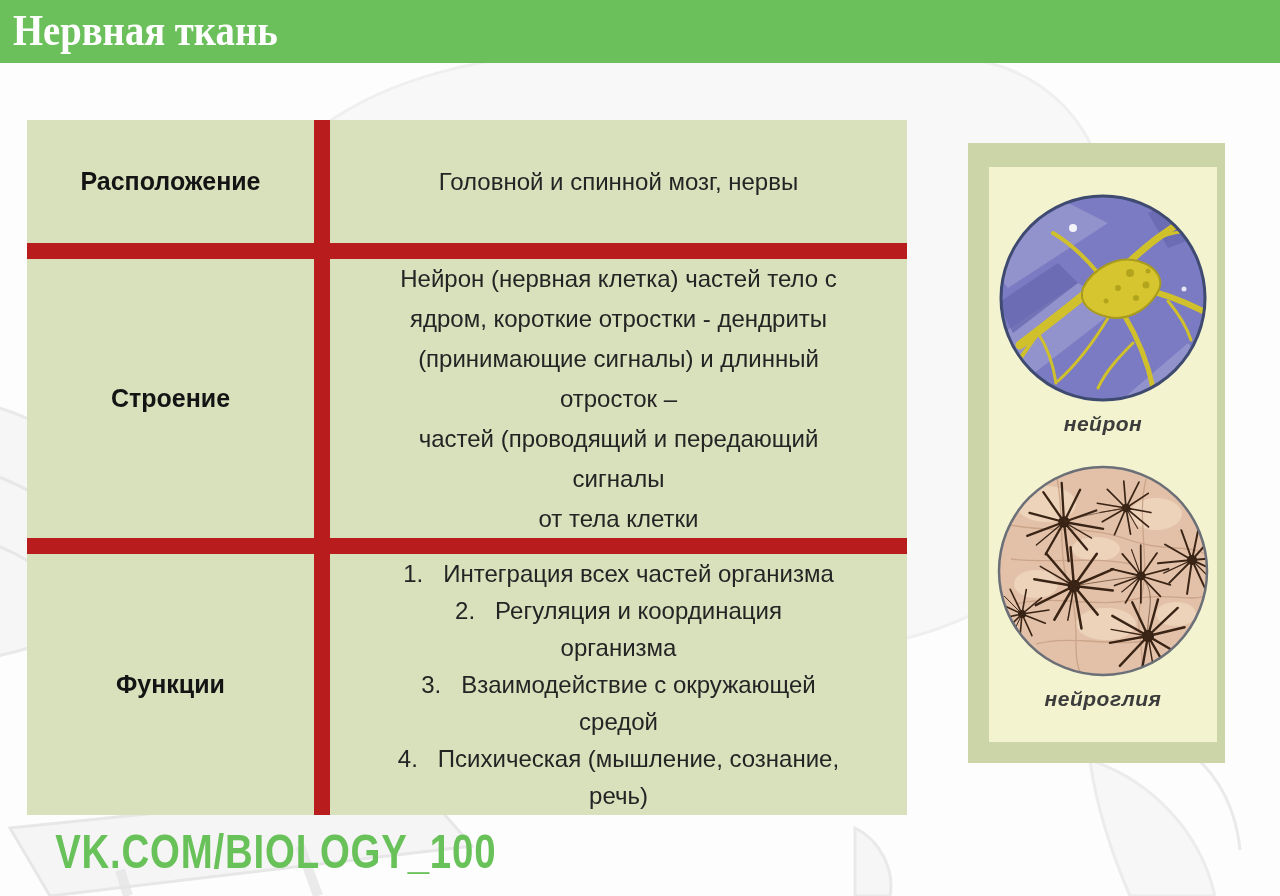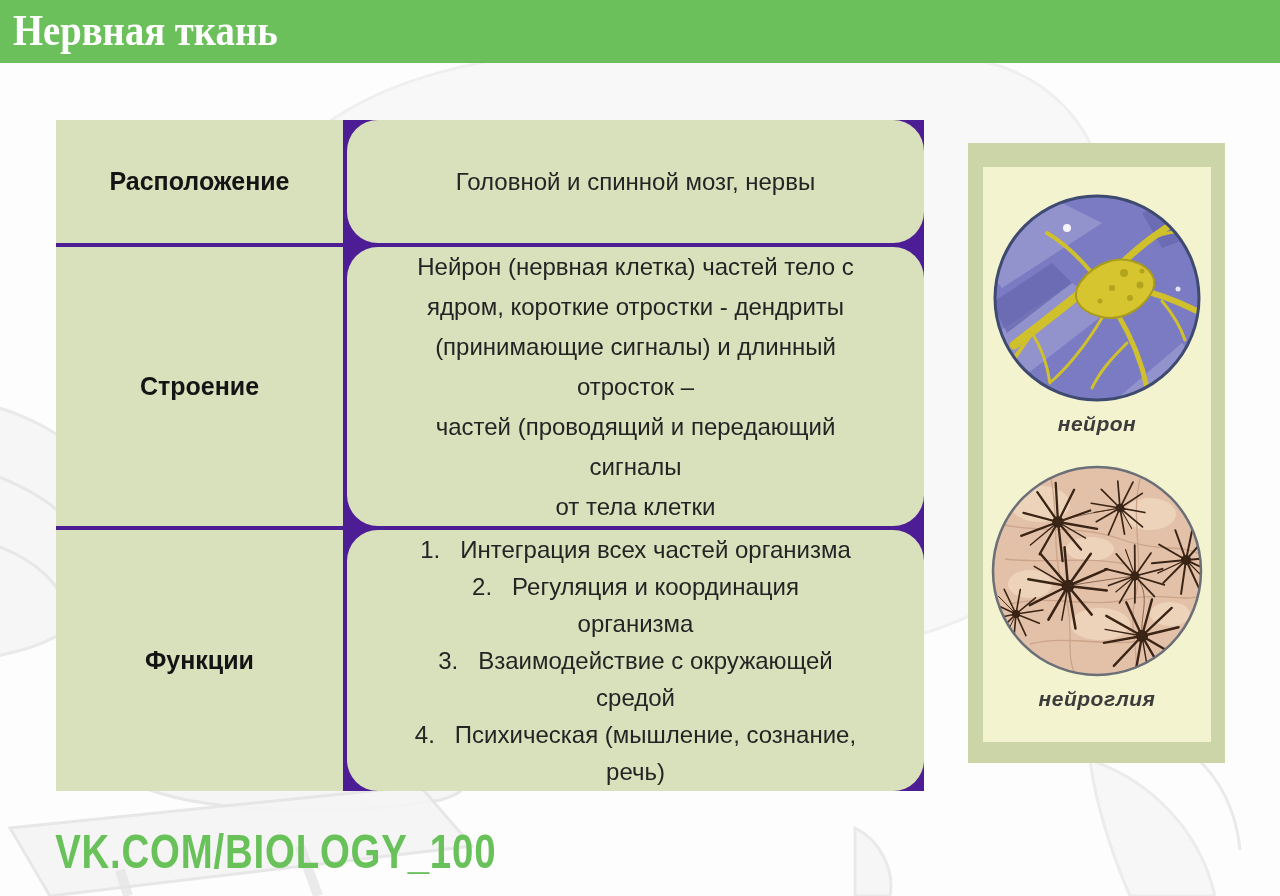--- a/index.html
+++ b/index.html
@@ -18,43 +18,43 @@
   }
   .header-title{
     display:inline-block;
     font-size:45px;font-weight:800;color:#ffffff;
     line-height:61px;padding-left:15px;
     transform:scaleX(0.86);transform-origin:left center;
     letter-spacing:0px;white-space:nowrap;
   }
   
   .table{
-    position:absolute;left:56px;top:120px;z-index:2;
+    position:absolute;left:27px;top:120px;z-index:2;
     display:grid;
     grid-template-columns:287px 577px;
     grid-template-rows:123px 279px 261px;
-    gap:4px;
-    background:#4c1d95;
+    gap:16px;
+    background:#b91c1c;
   }
   .cell{background:#d9e0bc;box-sizing:border-box;}
   .label-cell{
     display:flex;align-items:center;justify-content:center;
     font-weight:bold;font-size:25px;color:#141414;
   }
   .content-cell{
     display:flex;flex-direction:column;align-items:center;justify-content:center;
-    font-size:24px;color:#242424;text-align:center;border-radius:31px;
+    font-size:24px;color:#242424;text-align:center;
   }
   .content-cell.single .line{line-height:30px;}
   .content-cell.structure .line{line-height:40px;}
   .content-cell.functions .line{line-height:37px;}
   
   .panel{
     position:absolute;left:968px;top:143px;width:257px;height:620px;
-    background:#cbd5a7;box-sizing:border-box;padding:24px 14px 21px 15px;z-index:2;
+    background:#cbd5a7;box-sizing:border-box;padding:24px 14px 21px 21px;z-index:2;
   }
   .panel-inner{
     width:228px;height:575px;background:#f3f3cf;
     display:flex;flex-direction:column;align-items:center;
   }
   .micro-figure{flex:0 0 auto;}
   .fig-neuron{margin-top:26px;width:210px;height:210px;}
   .fig-glia{margin-top:28px;width:214px;height:214px;}
   .fig-caption{
     margin-top:9px;

